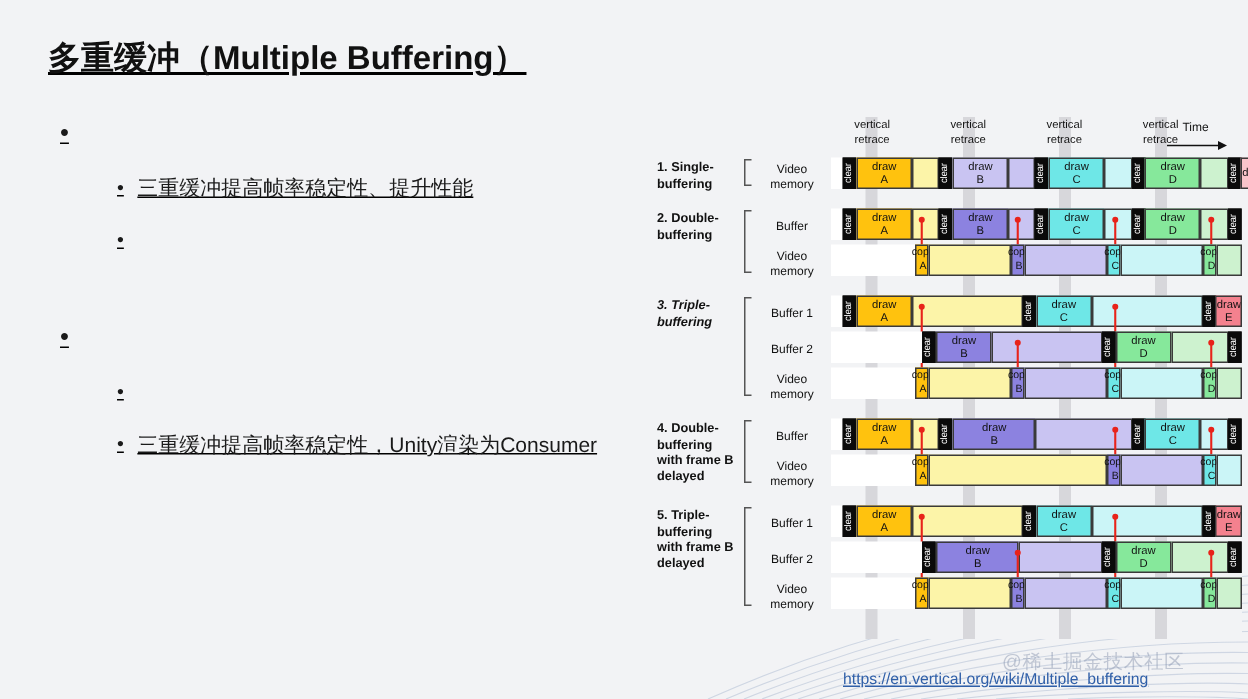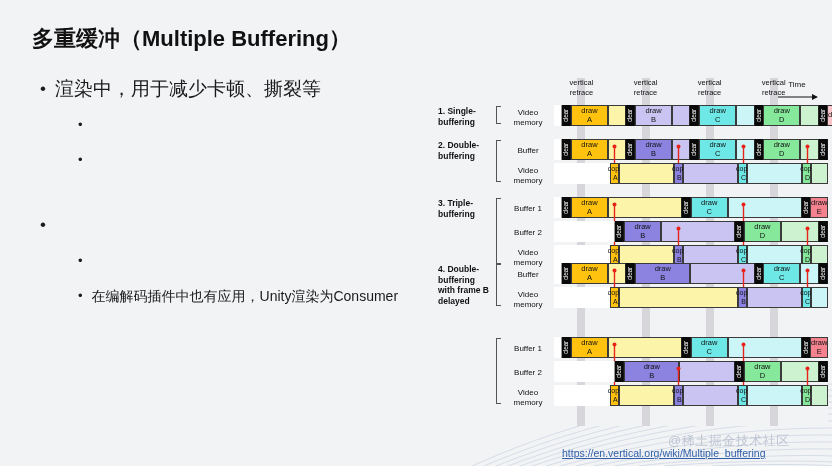--- a/index.html
+++ b/index.html
@@ -7,21 +7,21 @@
   body {
     font-family: "Liberation Sans", "DejaVu Sans", sans-serif;
     background: #f2f3f5;
     position: relative;
   }
 
   
   #swoosh { position: absolute; right: 0; bottom: 0; width: 420px; height: 190px; pointer-events: none; }
 
   
-  #left-col { position: absolute; left: 0; top: 0; width: 470px; height: 434px; padding: 24px 12px 0 32px; }
+  #left-col { position: absolute; left: 0; top: 0; width: 470px; height: 434px; padding: 24px 12px 0 32px; text-decoration: underline; }
 
   #page-title {
     font-size: 22px; font-weight: bold; color: #111;
     letter-spacing: 0px; margin-bottom: 22px;
   }
 
   .bullet-l1 { display: flex; align-items: flex-start; margin: 0 0 12px 8px; }
   .bullet-l1 .dot { font-size: 17px; line-height: 26px; color: #1a1a1a; margin-right: 9px; }
   .bullet-l1 .txt { font-size: 19px; line-height: 26px; color: #1a1a1a; }
 
@@ -124,44 +124,44 @@
     <path d="M252,190 C314,185 388,184 420,186"></path>
     <path d="M300,190 C340,188 400,188 420,190"></path>
   </g>
 </svg>
 
 <div id="left-col">
   <div id="page-title">多重缓冲（Multiple Buffering）</div>
 
   <div class="bullet-l1">
     <span class="dot">•</span>
-    <span class="txt">渲染中，用于减少卡顿、撕裂等</span>
   </div>
 
   <div class="bullet-l2">
     <span class="dot">•</span>
+    <span class="txt">三重缓冲提高帧率稳定性、提升性能</span>
   </div>
 
   <div class="bullet-l2">
     <span class="dot">•</span>
   </div>
 
   <div class="spacer-block"></div>
 
   <div class="bullet-l1">
     <span class="dot">•</span>
   </div>
 
   <div class="bullet-l2">
     <span class="dot">•</span>
   </div>
 
   <div class="bullet-l2">
     <span class="dot">•</span>
-    <span class="txt">在编解码插件中也有应用，Unity渲染为Consumer</span>
+    <span class="txt">三重缓冲提高帧率稳定性，Unity渲染为Consumer</span>
   </div>
 </div>
 
 <div id="diagram">
     <div class="vr-band" style="left: 139.4px;"></div>
     <div class="vr-band" style="left: 203.516px;"></div>
     <div class="vr-band" style="left: 267.632px;"></div>
     <div class="vr-band" style="left: 331.748px;"></div>
     <div class="dg-head">
       <div class="vr-label" style="left: 115.4px;"><span>vertical</span><br><span>retrace</span></div>
@@ -286,21 +286,21 @@
         </div>
         <div class="blk" style="left: 193.17px; width: 54.8px; background: rgb(203, 245, 247);"></div>
         <div class="blk" style="left: 247.97px; width: 9.316px; background: rgb(134, 232, 155); overflow: visible;">
           <span style="position:absolute;top:1px;left:-7px;width:23.316000000000003px;text-align:center;font-size:7px;">copy</span>
           <span style="position:absolute;bottom:1px;left:0;width:9.316px;text-align:center;font-size:7px;">D</span>
         </div>
         <div class="blk" style="left: 257.286px; width: 16.44px; background: rgb(205, 242, 207);"></div>
       </div>
     </div>
     <div class="grp" style="top: 118px; width: 390px; height: 72px;">
-      <div class="grp-title" style="top: 2px;"><span>3. </span><span>Triple-buffering</span></div>
+      <div class="grp-title" style="top: 2px; font-style: italic;"><span>3. </span><span>Triple-buffering</span></div>
       <div class="bracket" style="top: 2px; height: 66px;"></div>
       <div class="row-label" style="top: 8px;"><span>Buffer 1</span></div>
       <div class="track" style="top: 1px; height: 21px;">
         <div class="blk clear" style="left: 8.22px; width: 8.768px;">clear</div>
         <div class="blk" style="left: 16.988px; width: 36.99px; background: rgb(255, 194, 14);">
           <span>draw</span>
           <span class="lbl2">A</span>
         </div>
         <div class="blk" style="left: 53.978px; width: 73.98px; background: rgb(252, 244, 168);"></div>
         <div class="blk clear" style="left: 127.958px; width: 8.768px;">clear</div>
@@ -376,21 +376,21 @@
           <span style="position:absolute;bottom:1px;left:0;width:9.316px;text-align:center;font-size:7px;">C</span>
         </div>
         <div class="blk" style="left: 193.17px; width: 54.8px; background: rgb(203, 245, 247);"></div>
         <div class="blk" style="left: 247.97px; width: 9.316px; background: rgb(134, 232, 155); overflow: visible;">
           <span style="position:absolute;top:1px;left:-7px;width:23.316000000000003px;text-align:center;font-size:7px;">copy</span>
           <span style="position:absolute;bottom:1px;left:0;width:9.316px;text-align:center;font-size:7px;">D</span>
         </div>
         <div class="blk" style="left: 257.286px; width: 16.44px; background: rgb(205, 242, 207);"></div>
       </div>
     </div>
-    <div class="grp" style="top: 184px; width: 390px; height: 48px; text-decoration: underline;">
+    <div class="grp" style="top: 200px; width: 390px; height: 48px; text-decoration: underline;">
       <div class="grp-title" style="top: 2px;"><span>4. </span><span>Double-buffering with frame B delayed</span></div>
       <div class="bracket" style="top: 2px; height: 42px;"></div>
       <div class="row-label" style="top: 8px;"><span>Buffer</span></div>
       <div class="track" style="top: 1px; height: 21px;">
         <div class="blk clear" style="left: 8.22px; width: 8.768px;">clear</div>
         <div class="blk" style="left: 16.988px; width: 36.99px; background: rgb(255, 194, 14);">
           <span>draw</span>
           <span class="lbl2">A</span>
         </div>
         <div class="blk" style="left: 53.978px; width: 18.358px; background: rgb(252, 244, 168);"></div>
@@ -442,20 +442,21 @@
         </div>
         <div class="blk" style="left: 193.17px; width: 54.8px; background: rgb(201, 196, 242);"></div>
         <div class="blk" style="left: 247.97px; width: 9.316px; background: rgb(110, 231, 231); overflow: visible;">
           <span style="position:absolute;top:1px;left:-7px;width:23.316000000000003px;text-align:center;font-size:7px;">copy</span>
           <span style="position:absolute;bottom:1px;left:0;width:9.316px;text-align:center;font-size:7px;">C</span>
         </div>
         <div class="blk" style="left: 257.286px; width: 16.44px; background: rgb(203, 245, 247);"></div>
       </div>
     </div>
     <div class="grp" style="top: 258px; width: 390px; height: 72px;">
+      <div class="grp-title" style="top: 2px;"><span>5. </span><span>Triple-buffering with frame B delayed</span></div>
       <div class="bracket" style="top: 2px; height: 66px;"></div>
       <div class="row-label" style="top: 8px;"><span>Buffer 1</span></div>
       <div class="track" style="top: 1px; height: 21px;">
         <div class="blk clear" style="left: 8.22px; width: 8.768px;">clear</div>
         <div class="blk" style="left: 16.988px; width: 36.99px; background: rgb(255, 194, 14);">
           <span>draw</span>
           <span class="lbl2">A</span>
         </div>
         <div class="blk" style="left: 53.978px; width: 73.98px; background: rgb(252, 244, 168);"></div>
         <div class="blk clear" style="left: 127.958px; width: 8.768px;">clear</div>

